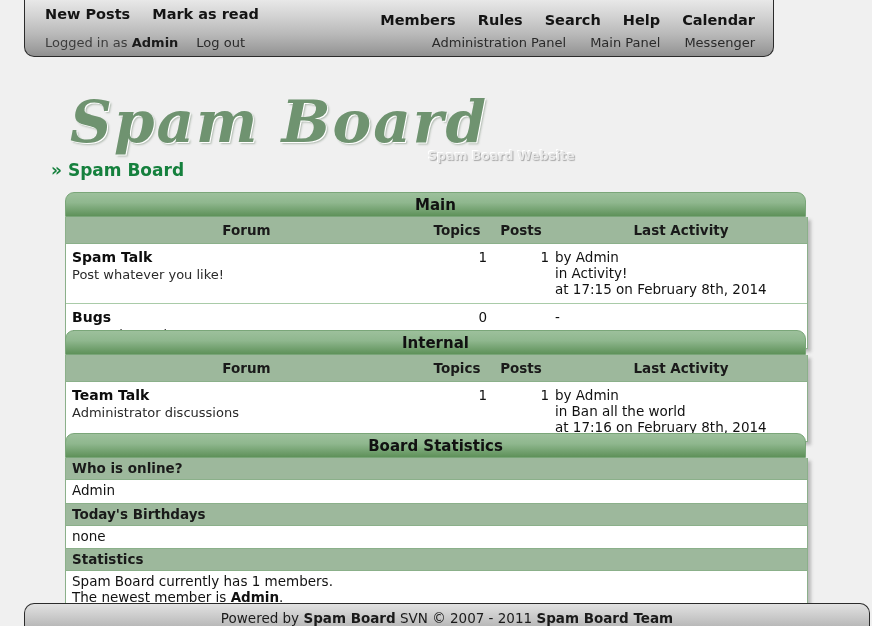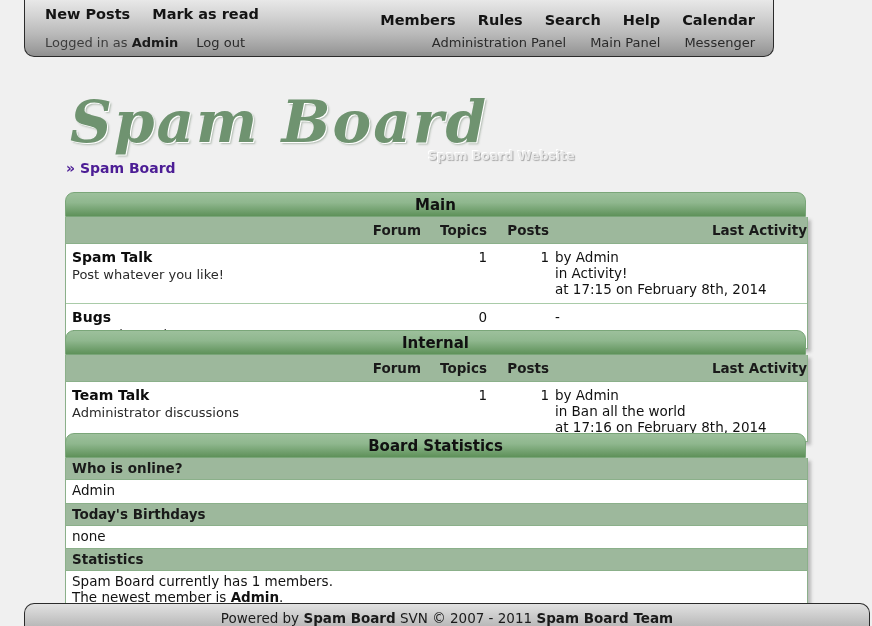--- a/index.html
+++ b/index.html
@@ -55,22 +55,22 @@
     text-shadow: 1px 1px 0 #ffffff, 2px 2px 2px rgba(60,90,60,0.35);
     white-space: nowrap;
   }
   .logo-tagline {
     position: absolute; left: 428px; top: 70px;
     font-size: 12.5px; font-weight: bold; color: #e9e9e9;
     text-shadow: 1px 1px 1px #a8a8a8, -1px -1px 0 #ffffff;
     white-space: nowrap;
   }
   .breadcrumb {
-    position: absolute; left: 66px; top: 82px;
-    font-size: 14px; font-weight: bold; color: #4c1d95;
+    position: absolute; left: 51px; top: 82px;
+    font-size: 17px; font-weight: bold; color: #15803d;
     white-space: nowrap;
   }
 
   
   .panel { position: absolute; left: 65px; }
   .panel-header {
     width: 741px; height: 25px; line-height: 25px;
     background: linear-gradient(to bottom, #9dc09c 0%, #8fb78e 42%, #5e9159 100%);
     border: 1px solid #7aa679;
     border-radius: 9px 9px 0 0;
@@ -84,21 +84,21 @@
     border: 1px solid #8bb08a;
     border-top: none;
     box-sizing: border-box;
     box-shadow: 3px 3px 3px rgba(120,120,120,0.45);
   }
 
   .tbl { width: 100%; border-collapse: collapse; table-layout: fixed; }
   .tbl th {
     background: #9db89c;
     font-size: 13.5px; font-weight: bold; color: #1a1a1a;
-    text-align: right; padding: 3px 0 4px 6px;
+    text-align: center; padding: 3px 0 4px 6px;
     border-bottom: 1px solid #8bb08a;
     height: 19px;
   }
   .th-topics { text-align: right; padding-right: 4px; }
   .th-posts  { text-align: right; padding-right: 6px; }
   .th-last   { text-align: left; padding-left: 8px; }
 
   .tbl td {
     vertical-align: top;
     padding: 5px 0 6px 6px;

